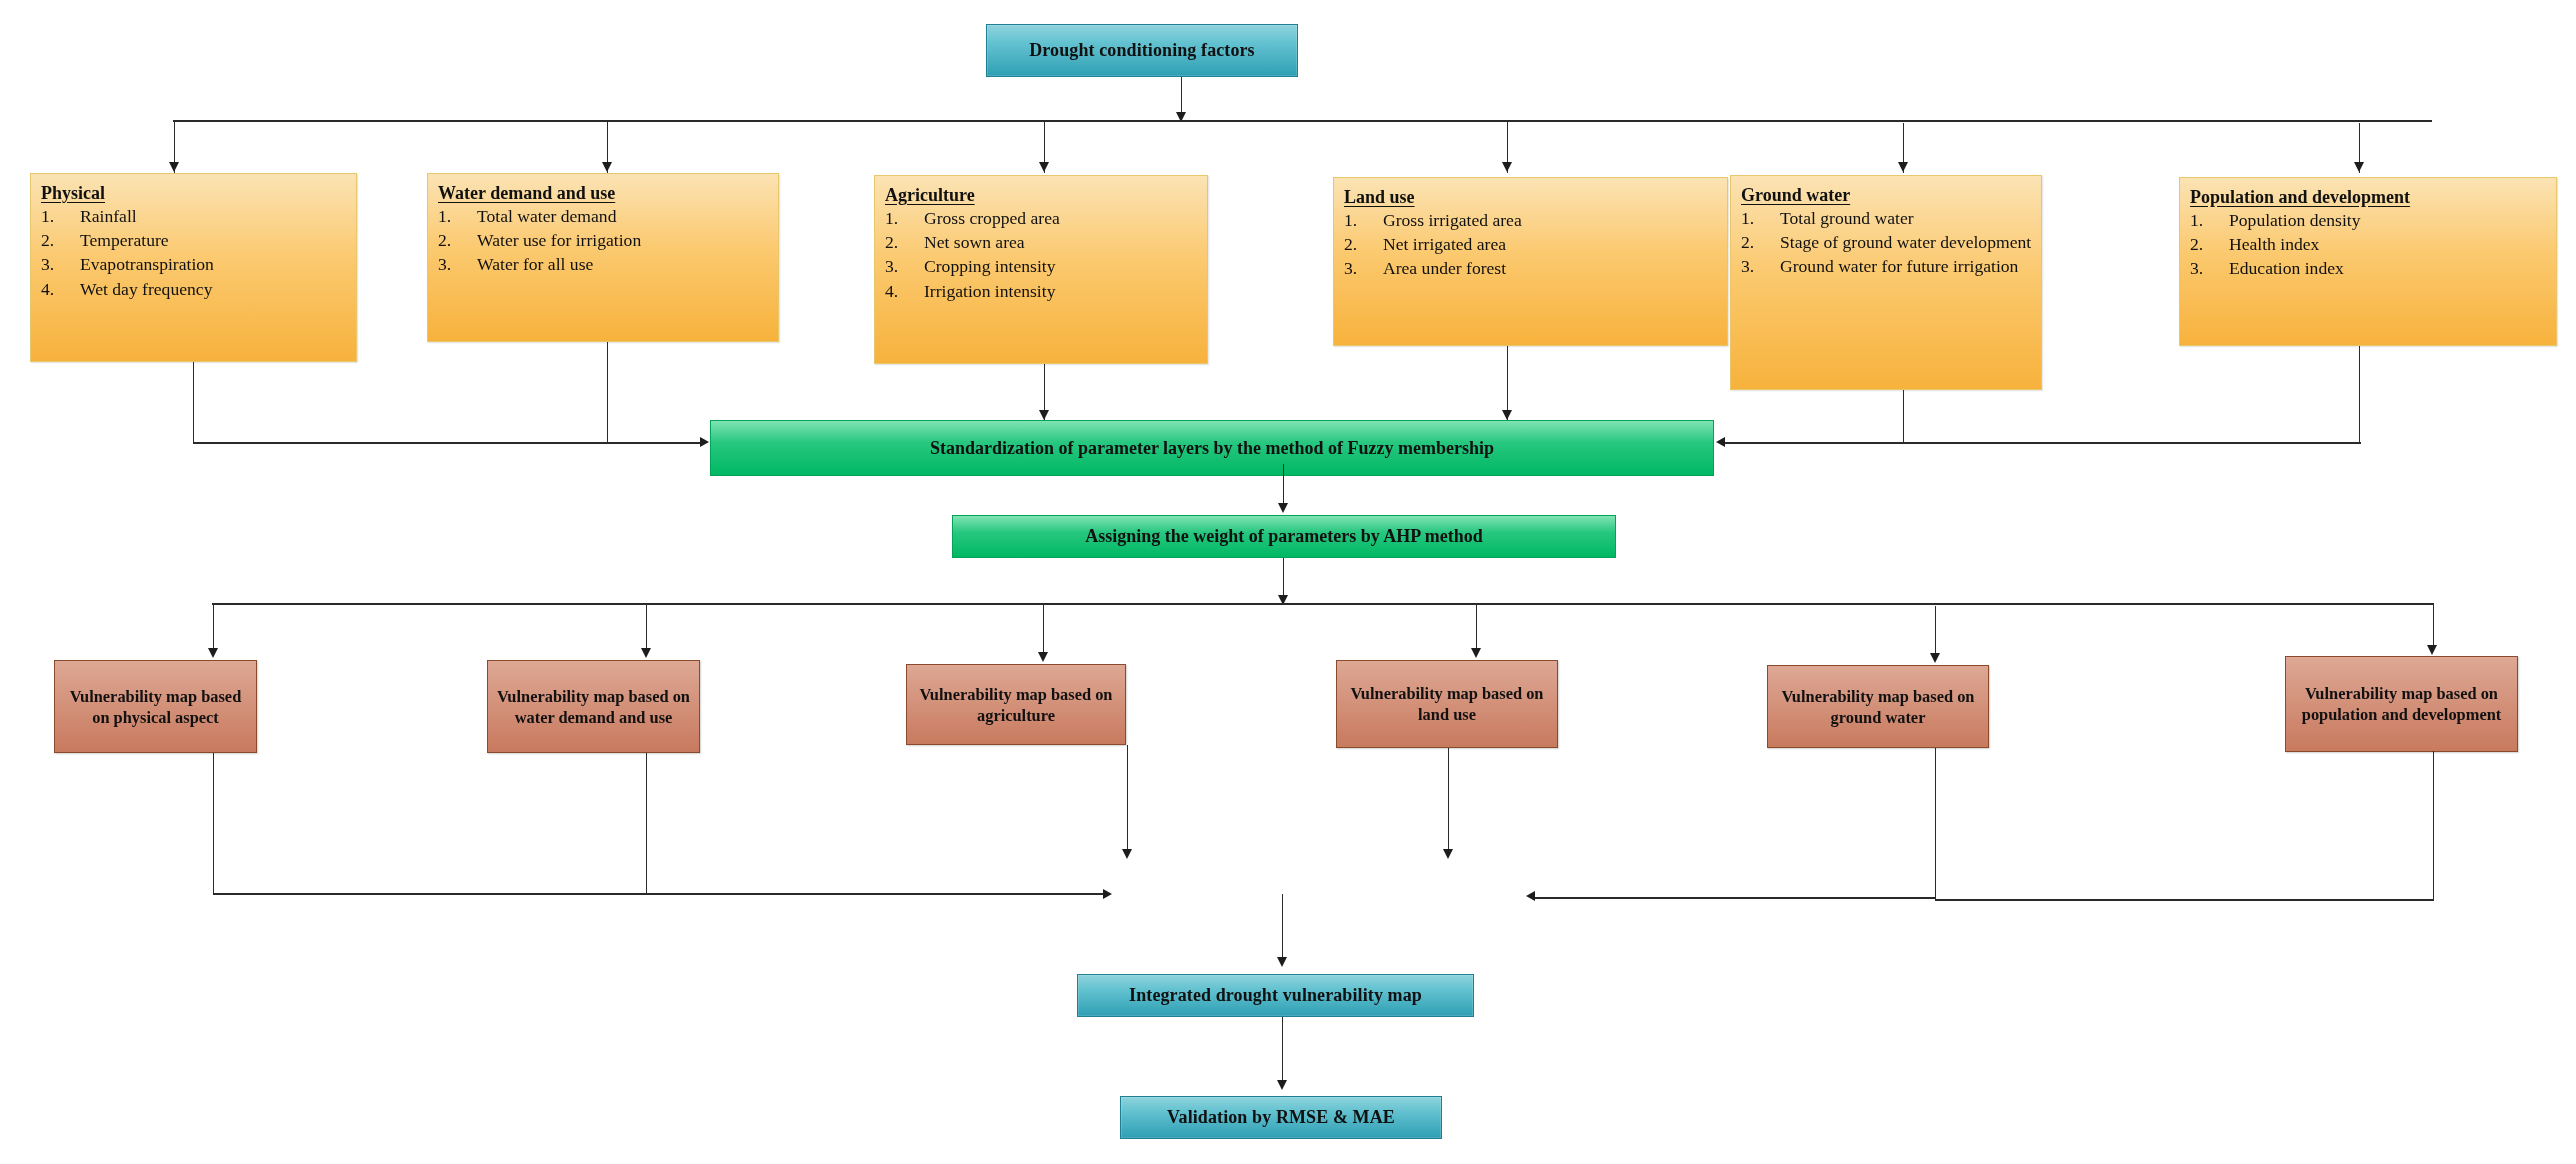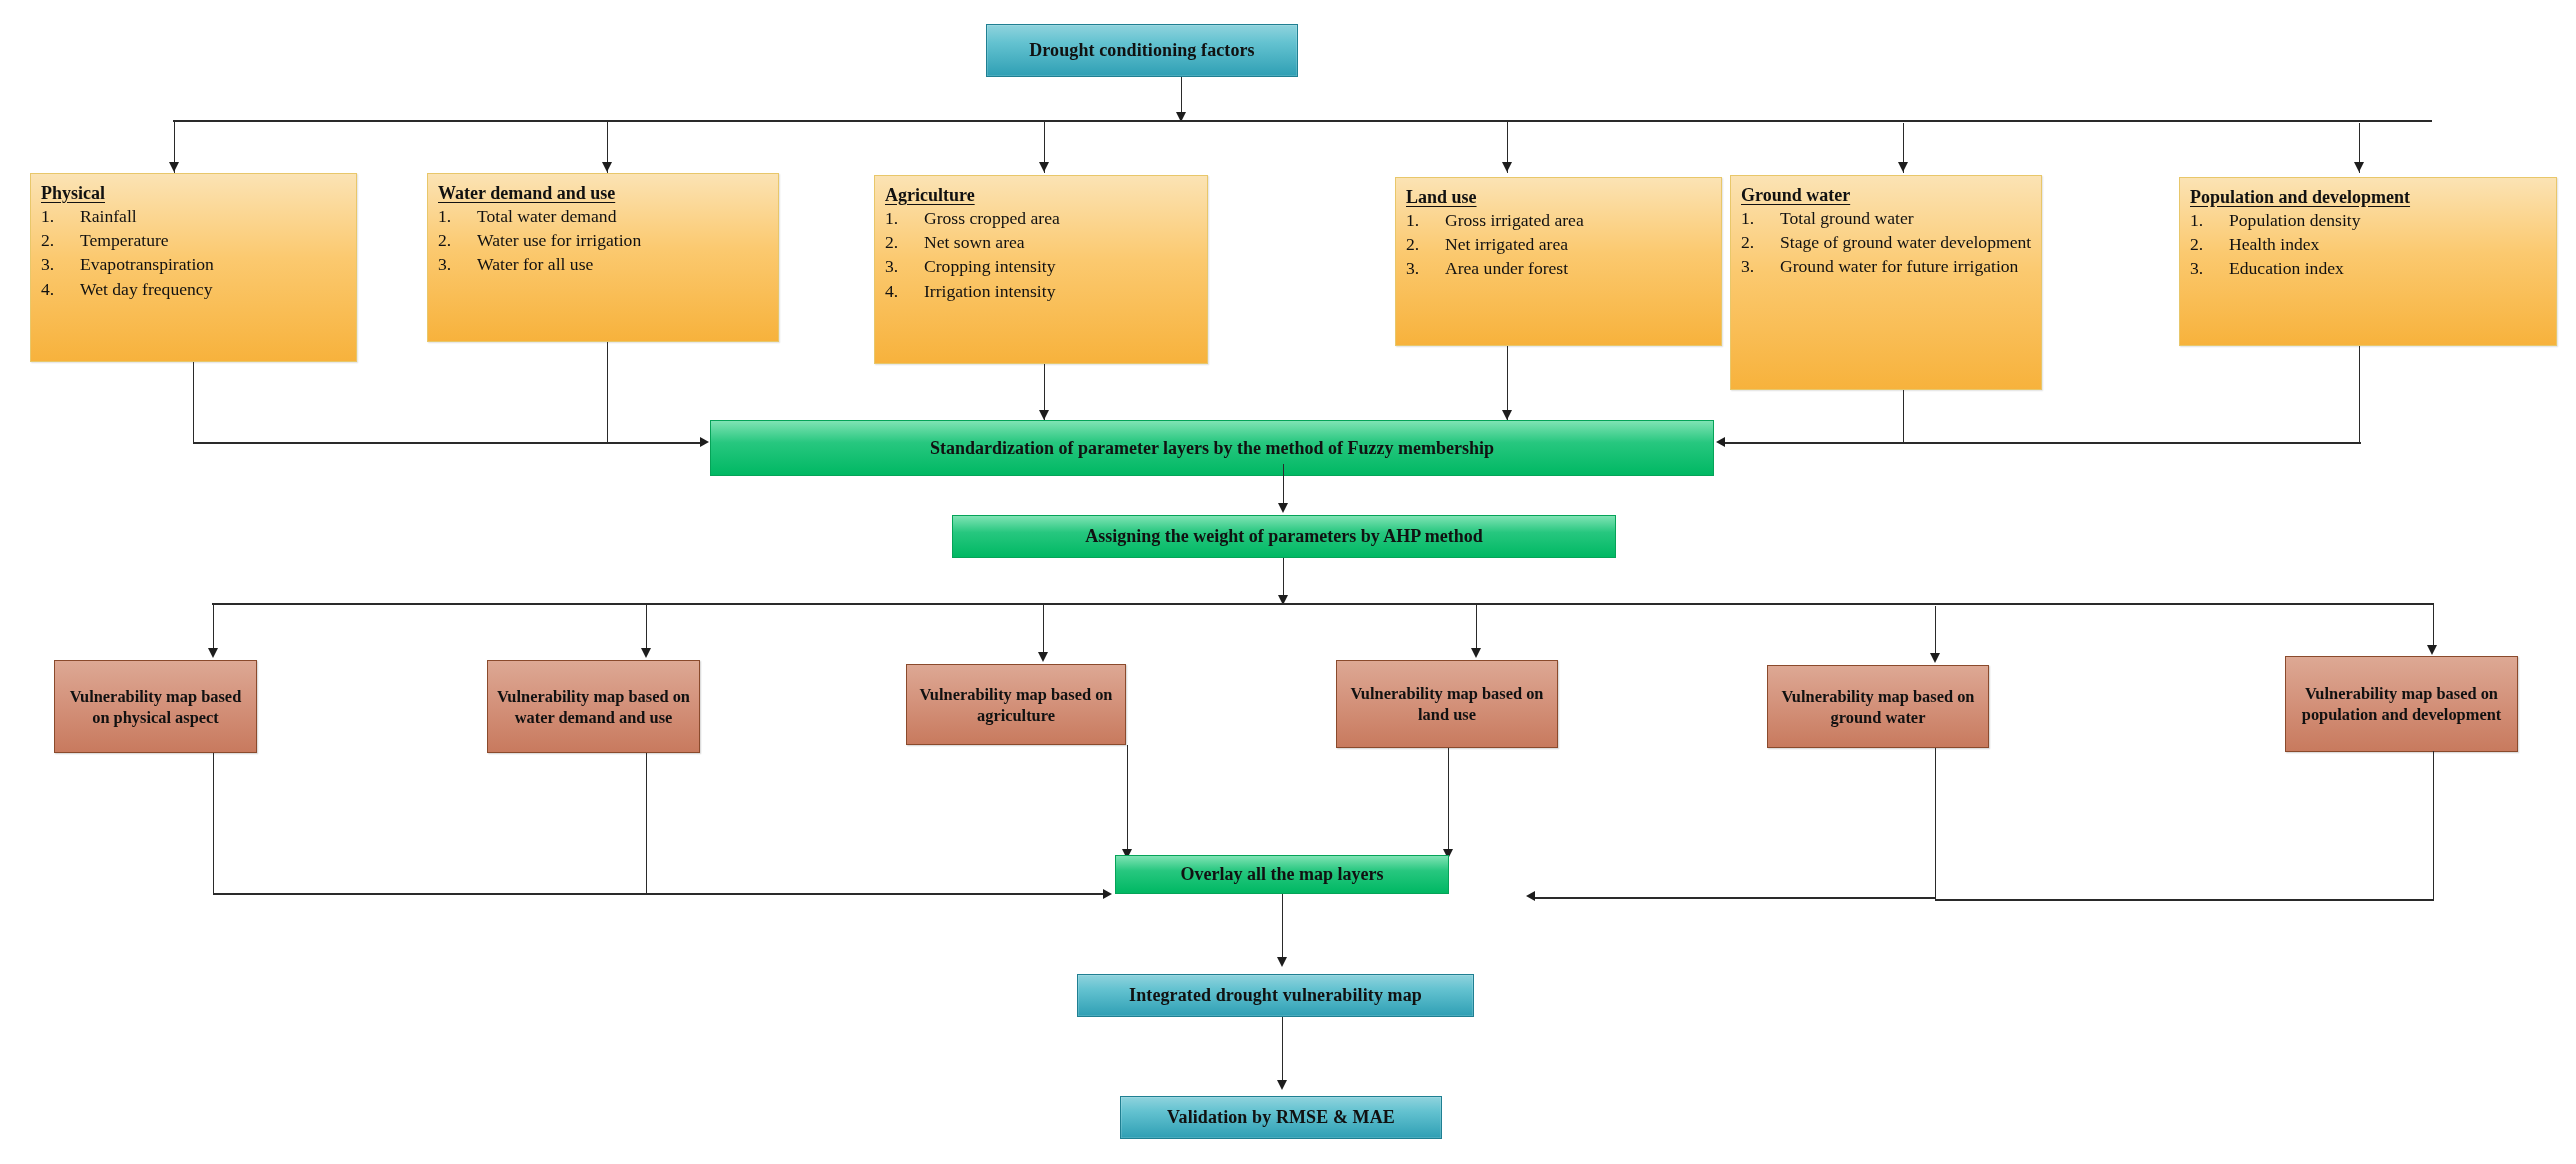--- a/index.html
+++ b/index.html
@@ -149,21 +149,21 @@
           <span class="num">3.</span>
           <span class="txt">Cropping intensity</span>
         </li>
       <li>
           <span class="num">4.</span>
           <span class="txt">Irrigation intensity</span>
         </li>
     </ul>
   </div>
 
-  <div class="node node-orange" style="left:1395px;top:177px;width:327px;height:169px;">
+  <div class="node node-orange" style="left:1333px;top:177px;width:395px;height:169px;">
     <span class="cat-title">Land use</span>
     <ul class="cat-list">
       <li>
           <span class="num">1.</span>
           <span class="txt">Gross irrigated area</span>
         </li>
       <li>
           <span class="num">2.</span>
           <span class="txt">Net irrigated area</span>
         </li>
@@ -301,23 +301,20 @@
 
   <div class="ln vline" style="left:1935px;top:748px;height:150px;"></div>
   <div class="ln hline" style="left:1534px;top:897px;width:402px;"></div>
 
   <div class="ln vline" style="left:2433px;top:751px;height:150px;"></div>
   <div class="ln hline" style="left:1935px;top:899px;width:498px;"></div>
 
   <div class="arrow-r" style="left:1103px;top:889px;"></div>
   <div class="arrow-l" style="left:1526px;top:891px;"></div>
 
-  <div class="node node-green" style="left:1115px;top:855px;width:334px;height:39px;">
-    <span class="n-green-txt">Overlay all the map layers</span>
-  </div>
 
   <div class="ln vline" style="left:1282px;top:894px;height:68px;"></div>
   <div class="arrow-d" style="left:1277px;top:957px;"></div>
 
   <div class="node node-blue" style="left:1077px;top:974px;width:397px;height:43px;">
     <span class="n-blue-txt">Integrated drought vulnerability map</span>
   </div>
 
   <div class="ln vline" style="left:1282px;top:1017px;height:68px;"></div>
   <div class="arrow-d" style="left:1277px;top:1080px;"></div>

